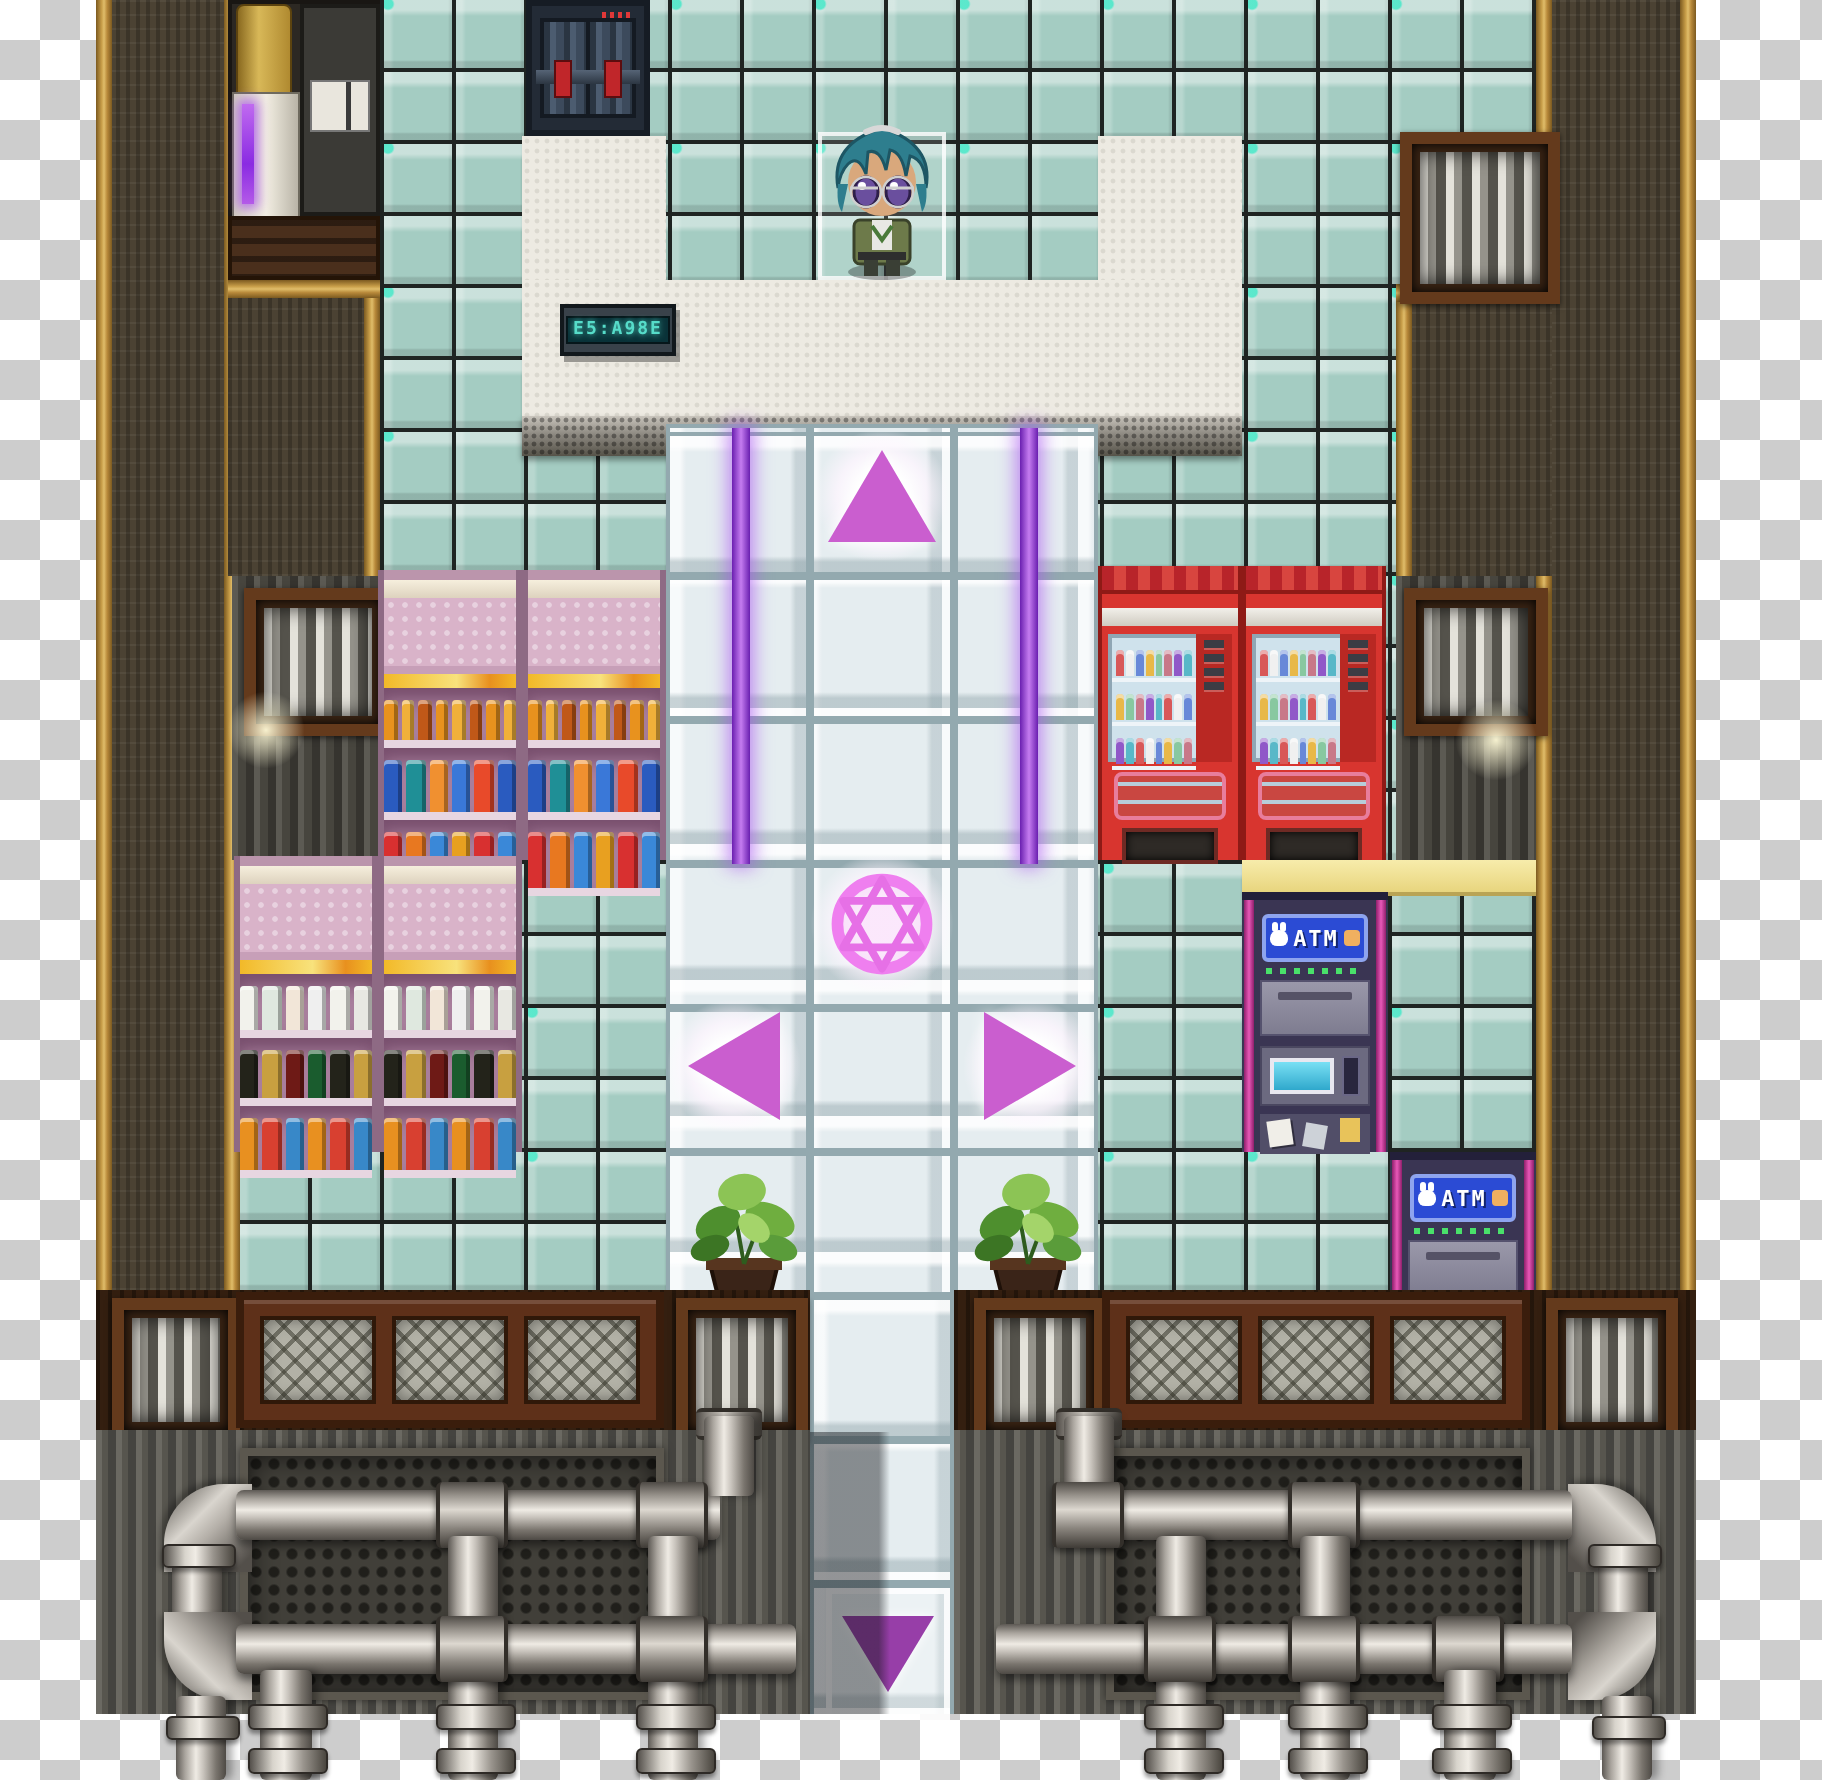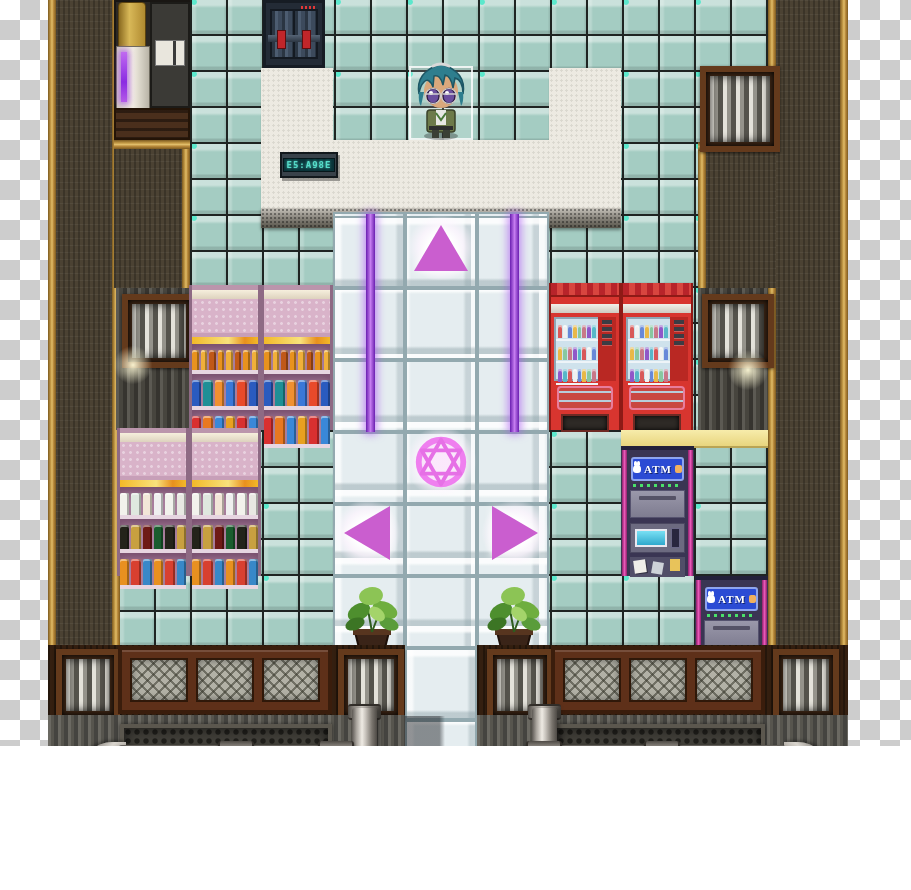--- a/index.html
+++ b/index.html
@@ -1,16 +1,16 @@
 <!DOCTYPE html>
 <html><head>
 <meta charset="utf-8">
 <style>
   html,body{margin:0;padding:0;background:#ffffff;}
-  .stage{position:relative;width:911px;height:746px;overflow:hidden;
+  .stage{position:relative;width:911px;height:890px;overflow:hidden;
     font-family:"DejaVu Sans Mono",monospace;
     background:#fff;
     background-image:conic-gradient(#cdcdcd 90deg,#ffffff 90deg 180deg,#cdcdcd 180deg 270deg,#ffffff 270deg);
     background-size:40px 40px;}
   .abs{position:absolute;}
 
   
   .teal{background-color:#a4ccc2;
     background-image:
       radial-gradient(circle at 2px 2px, rgba(70,232,200,.85) 0 2.4px, transparent 3.4px),
@@ -113,21 +113,21 @@
   .vrow{display:flex;gap:1px;padding:1px 2px;border-bottom:2px solid #eef4f8;height:18px;align-items:flex-end;}
   .bottle{width:4px;height:13px;border-radius:2px 2px 0 0;box-shadow:inset 0 2px 0 rgba(255,255,255,.5);}
   .vpanel{position:absolute;right:0;top:0;width:18px;height:64px;background:#b92823;}
   .vpanel i{display:block;margin:3px auto 0;width:10px;height:4px;background:#3c3c44;box-shadow:0 1px 0 rgba(255,255,255,.25);}
   .vsticker{margin:5px 6px 0 6px;height:20px;border:2px solid #e87d9c;border-radius:4px;
     background:repeating-linear-gradient(180deg,#c94741 0 3px,#b7cddb 3px 5px,#c94741 5px 9px);}
   .vslot{margin:4px 10px 0 10px;height:14px;background:#2e2a26;border:2px solid #6e2a24;box-shadow:inset 0 0 5px #000;}
 
   
   .yellowband{background:linear-gradient(180deg,#f7ecab,#e8d57e);border-bottom:2px solid #b9a455;}
-  .atm{background:#3a3553;border-top:4px solid #23203a;box-sizing:border-box;position:relative;font-family:Liberation Serif, serif;}
+  .atm{background:#3a3553;border-top:4px solid #23203a;box-sizing:border-box;position:relative;}
   .atm .mstrip{position:absolute;top:0;bottom:0;width:5px;background:linear-gradient(90deg,#8f1f6b,#e858b8 50%,#8f1f6b);}
   .atm .mstrip.l{left:1px}.atm .mstrip.r{right:1px}
   .atm .sign{margin:7px 10px 0 10px;height:20px;background:#2b4bd4;border:2px solid #8ea4ee;border-radius:3px;
     display:flex;align-items:center;justify-content:center;gap:3px;}
   .atm .sign .txt{color:#fff;font-weight:bold;font-size:11px;letter-spacing:1px;text-shadow:1px 1px 0 #12246e;}
   .atm .rabbit{width:9px;height:8px;background:#fff;border-radius:50% 50% 40% 40%;position:relative;}
   .atm .rabbit:before,.atm .rabbit:after{content:"";position:absolute;top:-4px;width:3px;height:5px;background:#fff;border-radius:2px;}
   .atm .rabbit:before{left:1px}.atm .rabbit:after{right:1px}
   .atm .chara{width:8px;height:8px;background:#f0b060;border-radius:2px;}
   .atm .leds{margin:3px 12px 0;height:3px;background:repeating-linear-gradient(90deg,#49e06a 0 3px,transparent 3px 7px);}

